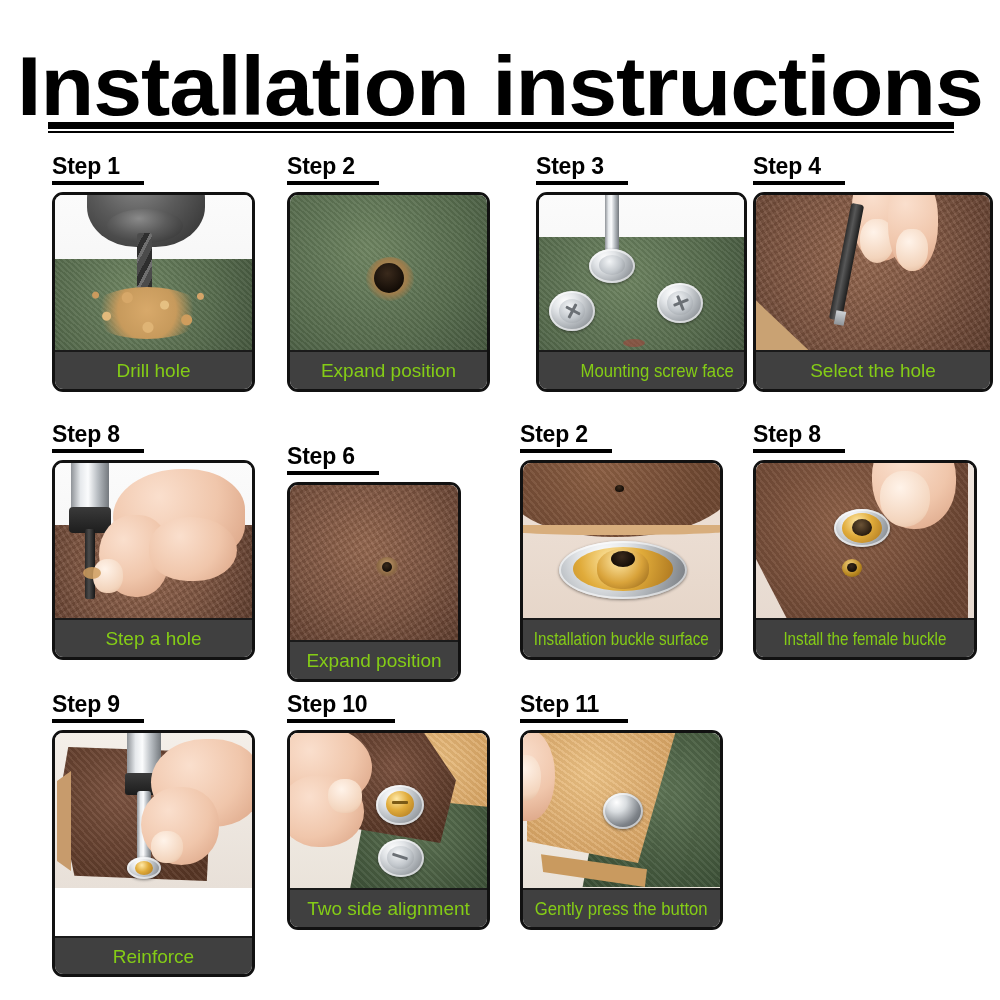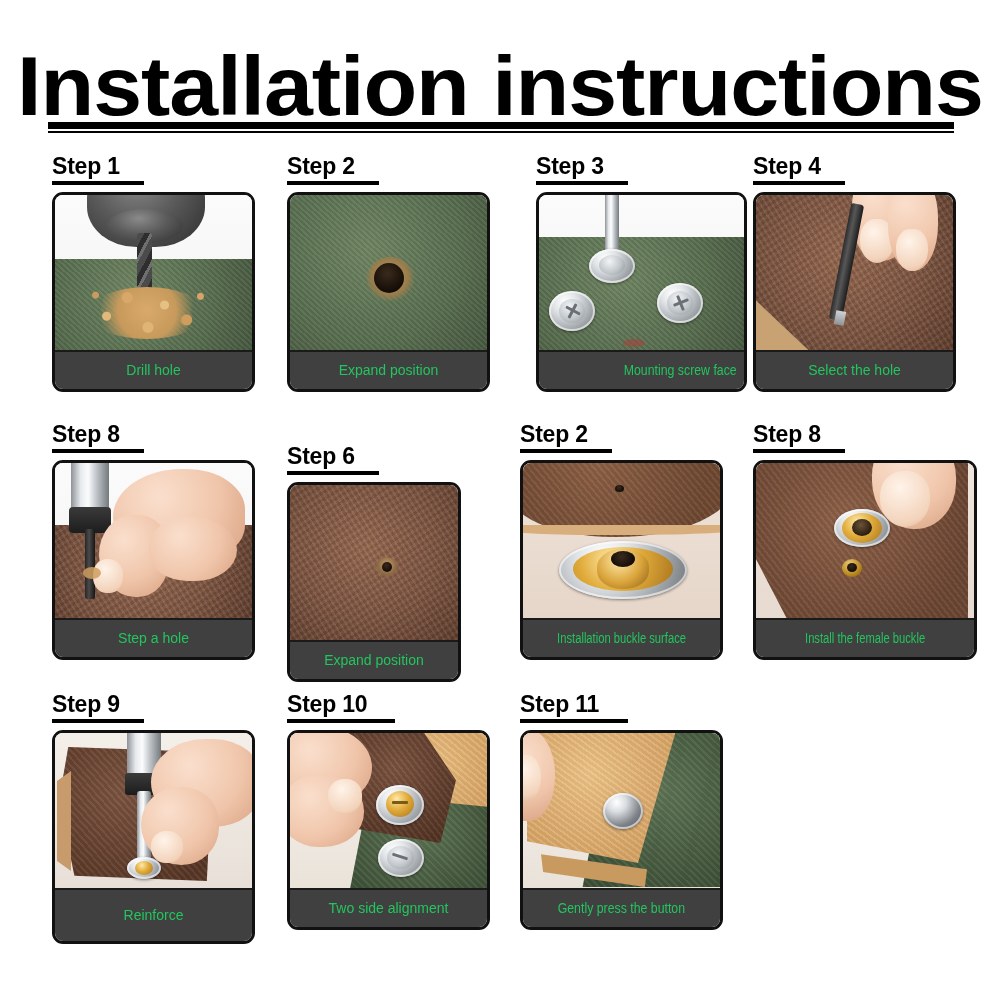--- a/index.html
+++ b/index.html
@@ -64,22 +64,22 @@
     overflow:hidden;
   }
   .photo{
     position:relative;
     width:100%;
     overflow:hidden;
     background:#d9d9d9;
   }
   .caption{
     background:#404040;
-    color:#22c55e;
-    font-size:14px;
+    color:#84cc16;
+    font-size:19px;
     line-height:19px;
     display:flex;
     align-items:center;
     justify-content:center;
     box-sizing:border-box;
     border-top:2px solid #1a1a1a;
     white-space:nowrap;
     overflow:hidden;
   }
   .caption span{display:block;}
@@ -193,21 +193,21 @@
         <div class="screwline" style="left:134px;top:106px;width:16px;height:3px;transform:rotate(-22deg);"></div>
         <div class="screwline" style="left:140px;top:100px;width:3px;height:16px;transform:rotate(-22deg);"></div>
         <div style="position:absolute;left:84px;top:144px;width:22px;height:8px;border-radius:50%;background:#a8413a;opacity:.55;"></div>
       </div>
       <div class="caption cap-cond" style="height:39px;justify-content:flex-end;">
         <span>Mounting screw face</span>
       </div>
     </div>
   </div>
 
-  <div class="cell" style="left:753px;top:154px;width:203px;">
+  <div class="cell" style="left:753px;top:154px;width:240px;">
     <div class="step-label">Step 4</div>
     <div class="step-rule" style="width:92px;"></div>
     <div class="card">
       <div class="photo" style="height:155px;">
         <div class="bg-brown"></div>
         <div style="position:absolute;left:-10px;top:96px;width:74px;height:70px;background:#c9a273;
              clip-path:polygon(0 100%,100% 100%,0 0);"></div>
         <div class="skin" style="left:96px;top:-26px;width:58px;height:92px;border-radius:40% 42% 46% 46%;"></div>
         <div class="nail" style="left:104px;top:24px;width:34px;height:44px;border-radius:44% 44% 50% 50%;"></div>
         <div class="skin" style="left:132px;top:-20px;width:50px;height:96px;border-radius:42% 44% 48% 48%;"></div>
@@ -327,21 +327,21 @@
              clip-path:polygon(0 10%,100% 0,100% 100%,0 90%);"></div>
         <div class="metal-shaft" style="left:72px;top:-6px;width:34px;height:54px;border-radius:4px;"></div>
         <div style="position:absolute;left:70px;top:40px;width:38px;height:22px;background:linear-gradient(#3b3b3b,#1c1c1c);border-radius:3px;"></div>
         <div class="metal-shaft" style="left:82px;top:58px;width:14px;height:74px;border-radius:3px;"></div>
         <div class="skin" style="left:96px;top:6px;width:110px;height:88px;border-radius:50% 44% 44% 52%;"></div>
         <div class="skin" style="left:86px;top:54px;width:78px;height:78px;border-radius:48% 46% 48% 52%;"></div>
         <div class="nail" style="left:96px;top:98px;width:32px;height:32px;border-radius:46%;"></div>
         <div class="snap-silver" style="left:72px;top:124px;width:34px;height:22px;"></div>
         <div class="snap-gold" style="left:80px;top:128px;width:18px;height:14px;"></div>
       </div>
-      <div class="caption" style="height:53px;">
+      <div class="caption" style="height:38px;margin-top:48px;">
         <span>Reinforce</span>
       </div>
     </div>
   </div>
 
   <div class="cell" style="left:287px;top:692px;width:203px;">
     <div class="step-label">Step 10</div>
     <div class="step-rule" style="width:108px;"></div>
     <div class="card">
       <div class="photo" style="height:155px;">

